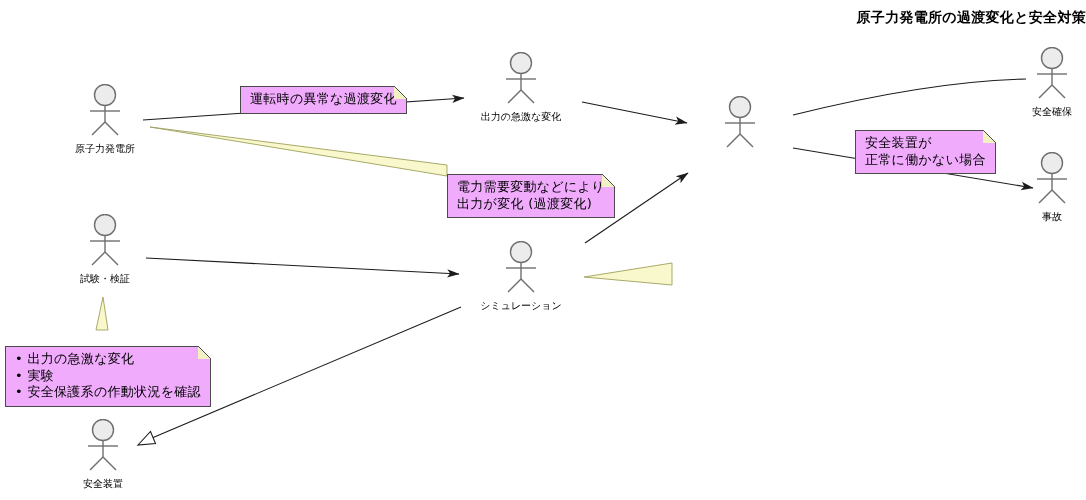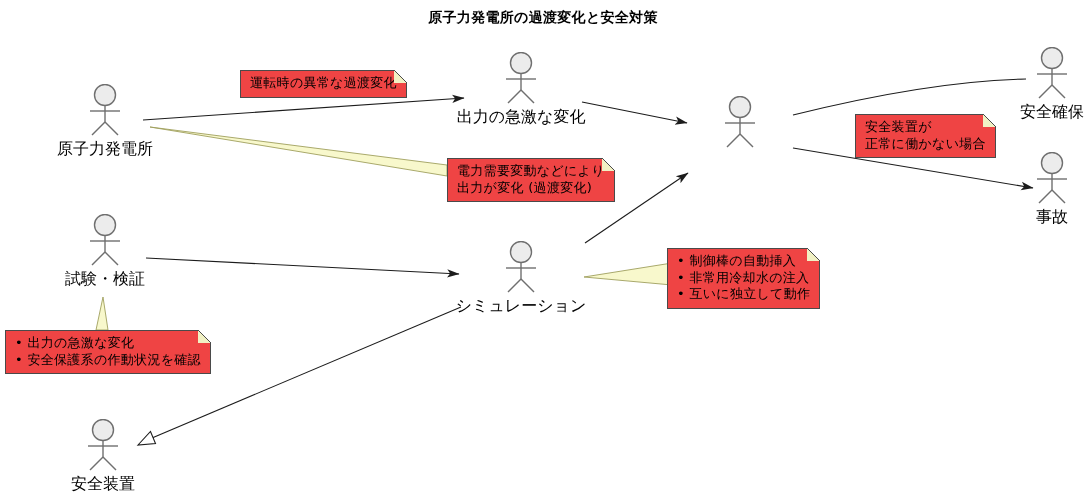--- a/index.html
+++ b/index.html
@@ -5,38 +5,38 @@
   html,body{margin:0;padding:0;background:#ffffff;}
   .canvas{
     position:relative;
     width:1086px;height:500px;
     background:#ffffff;
     font-family:"DejaVu Sans",sans-serif;
     overflow:hidden;
   }
   .diagram-title{
     position:absolute;top:9px;left:0;width:100%;
-    text-align:center;font-size:14px;font-weight:bold;color:#000;
+    text-align:right;font-size:14px;font-weight:bold;color:#000;
     letter-spacing:0.3px;
   }
   svg.overlay{position:absolute;left:0;top:0;z-index:1;}
   .actor{
     position:absolute;width:220px;margin-left:-110px;
     text-align:center;z-index:2;
   }
   .actor svg{display:block;margin:0 auto;}
   .actor-label{
-    margin-top:3px;font-size:16px;color:#000;white-space:nowrap;line-height:16px;
+    margin-top:3px;font-size:10px;color:#000;white-space:nowrap;line-height:16px;
   }
   .note{
     position:absolute;z-index:3;
-    background:#ef4444;border:1px solid #4a4a4a;
+    background:#f0abfc;border:1px solid #4a4a4a;
     padding:4px 9px 5px 9px;
     font-size:13px;line-height:16.5px;color:#000;
-    white-space:nowrap;letter-spacing:0.3px;
+    white-space:nowrap;letter-spacing:0.3px;margin-top:16px;
   }
   .note .fold{position:absolute;top:-1px;right:-1px;}
   .fig-stroke{stroke:#6f6f6f;stroke-width:1.4;}
 </style>
 </head>
 <body>
 
 <div class="canvas">
 
   <div class="diagram-title">原子力発電所の過渡変化と安全対策</div>
@@ -172,34 +172,25 @@
   <div class="note" style="left:855px;top:114px">
     <svg class="fold" width="13" height="13" viewBox="0 0 13 13">
       <path d="M13,0 L13,13 L0,0 Z" fill="#ffffff"></path>
       <path d="M0,0 L13,13 L0,13 Z" fill="#f1f1c4"></path>
       <path d="M0,0 L13,13" stroke="#4a4a4a" stroke-width="1" fill="none"></path>
     </svg>
     <div>安全装置が</div>
     <div>正常に働かない場合</div>
   </div>
 
-  <div class="note" style="left:667px;top:248px">
-    <svg class="fold" width="13" height="13" viewBox="0 0 13 13">
-      <path d="M13,0 L13,13 L0,0 Z" fill="#ffffff"></path>
-      <path d="M0,0 L13,13 L0,13 Z" fill="#f1f1c4"></path>
-      <path d="M0,0 L13,13" stroke="#4a4a4a" stroke-width="1" fill="none"></path>
-    </svg>
-    <div>• 制御棒の自動挿入</div>
-    <div>• 非常用冷却水の注入</div>
-    <div>• 互いに独立して動作</div>
-  </div>
 
   <div class="note" style="left:5px;top:330px">
     <svg class="fold" width="13" height="13" viewBox="0 0 13 13">
       <path d="M13,0 L13,13 L0,0 Z" fill="#ffffff"></path>
       <path d="M0,0 L13,13 L0,13 Z" fill="#f1f1c4"></path>
       <path d="M0,0 L13,13" stroke="#4a4a4a" stroke-width="1" fill="none"></path>
     </svg>
     <div>• 出力の急激な変化</div>
+    <div>• 実験</div>
     <div>• 安全保護系の作動状況を確認</div>
   </div>
 
 </div>
 
 </body></html>

